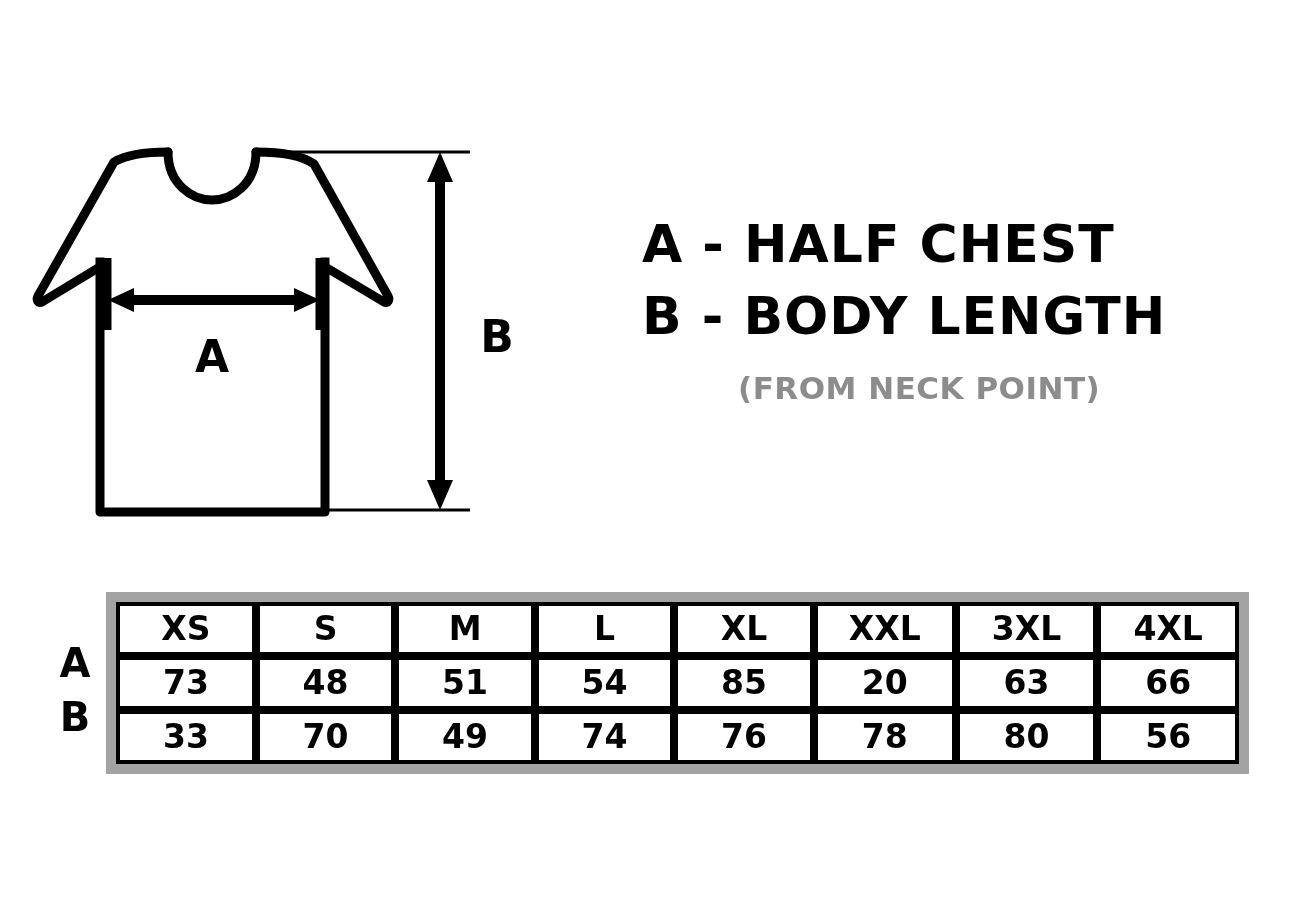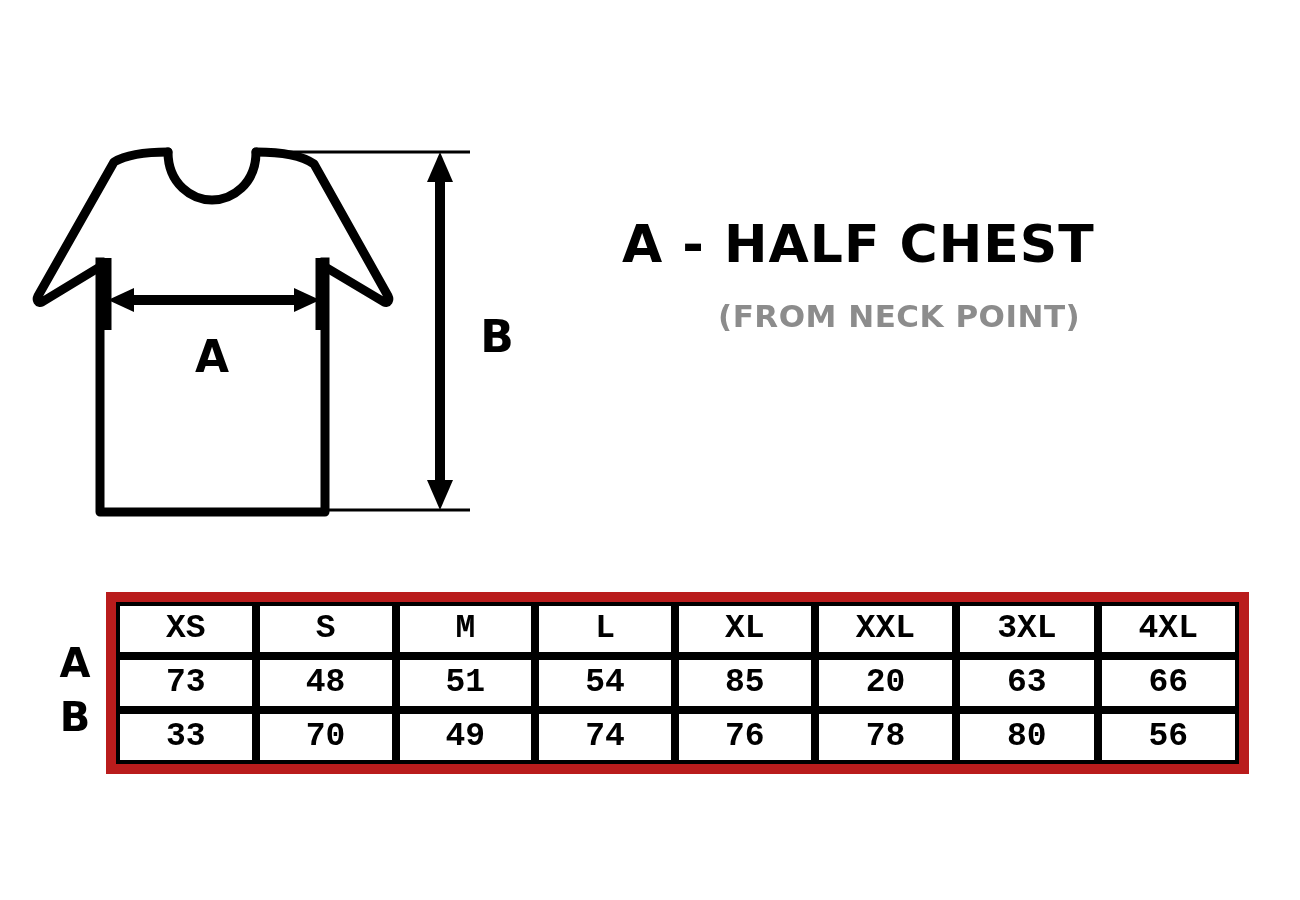--- a/index.html
+++ b/index.html
@@ -20,21 +20,21 @@
     position: absolute;
     left: 0;
     top: 0;
     width: 620px;
     height: 560px;
   }
 
   
   #legend {
     position: absolute;
-    left: 600px;
+    left: 620px;
     top: 215px;
     width: 660px;
   }
   .legend-line {
     font-weight: bold;
     color: #000000;
     letter-spacing: 1px;
     line-height: 1.12;
     white-space: nowrap;
   }
@@ -76,23 +76,22 @@
     align-items: center;
     justify-content: center;
     font-size: 40px;
     font-weight: bold;
     color: #000;
   }
   #size-table {
     border-collapse: separate;
     border-spacing: 0;
     background: #f9a8d4;
-    border: 10px solid #b91c1c;
+    border: 10px solid #a3a3a3;
     flex: 1;
-    font-family: Liberation Mono, monospace;
   }
   #size-table td {
     background: #ffffff;
     border: 4px solid #000000;
     text-align: center;
     font-weight: bold;
     color: #000000;
     font-size: 33px;
     width: 140px;
     height: 46px;
@@ -135,20 +134,21 @@
       <polygon points="440,510 427,480 453,480" fill="#000000"></polygon>
     </g>
 
     <text x="212" y="372" text-anchor="middle" font-family="DejaVu Sans, Liberation Sans, sans-serif" font-size="44" font-weight="bold" fill="#000000">A</text>
     <text x="497" y="352" text-anchor="middle" font-family="DejaVu Sans, Liberation Sans, sans-serif" font-size="44" font-weight="bold" fill="#000000">B</text>
   </svg>
 </div>
 
 <div id="legend">
   <div class="legend-line" id="legend-a">A - HALF CHEST</div>
+  <div class="legend-line" id="legend-b">B - BODY LENGTH</div>
   <div class="legend-line" id="legend-sub">(FROM NECK POINT)</div>
 </div>
 
 <div id="table-wrap">
   <div id="row-labels">
     <div class="row-label">A</div>
     <div class="row-label">B</div>
   </div>
   <table id="size-table">
     <tbody>

